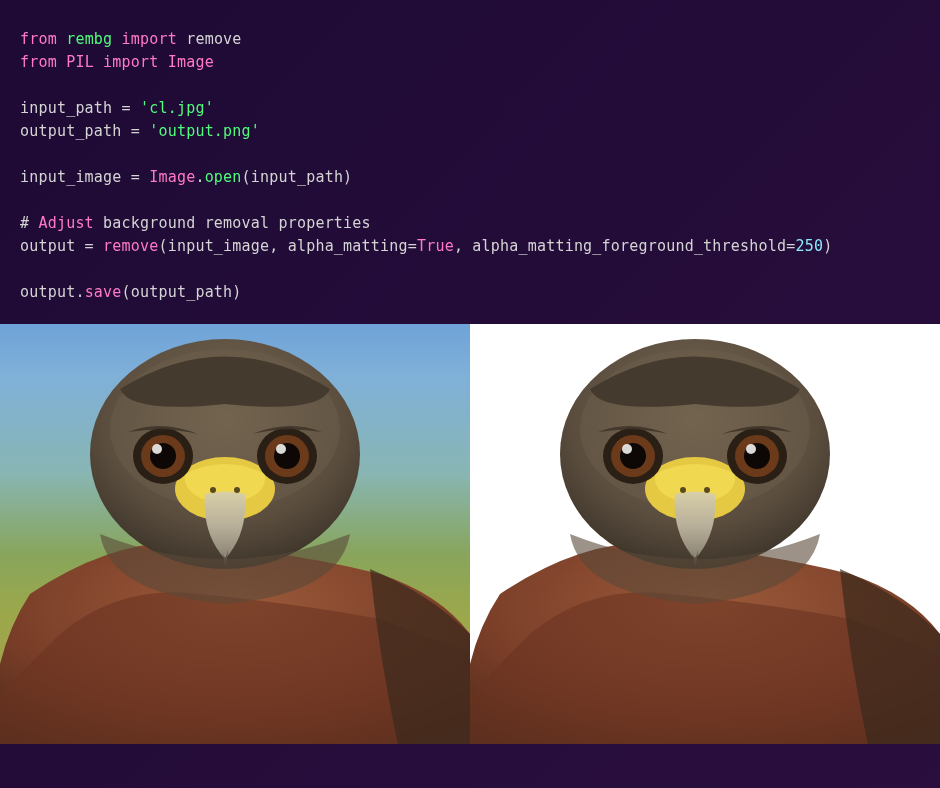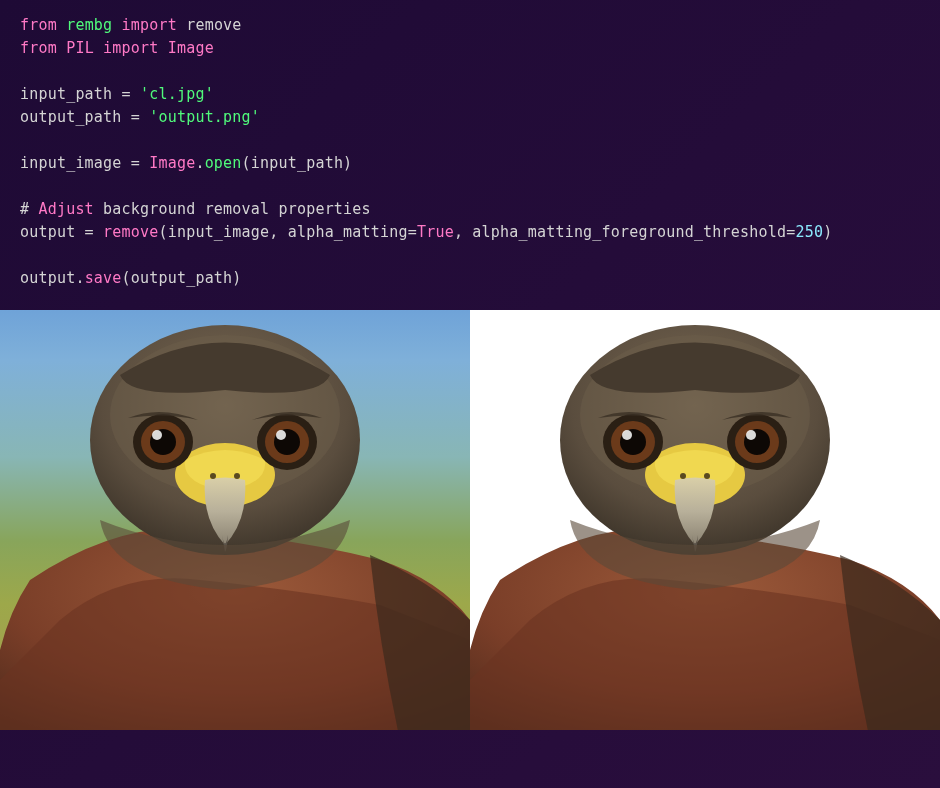--- a/index.html
+++ b/index.html
@@ -5,21 +5,21 @@
   * { margin: 0; padding: 0; box-sizing: border-box; }
   body {
     width: 940px;
     height: 788px;
     background: #1a0b2e;
     background: linear-gradient(135deg, #1e0a35 0%, #2a0e3d 100%);
     font-family: 'Menlo', 'Consolas', 'DejaVu Sans Mono', monospace;
     overflow: hidden;
   }
   .code-block {
-    padding: 14px 20px 20px 20px;
+    padding: 28px 20px 20px 20px;
     font-size: 15px;
     line-height: 23px;
     color: #d4d4d4;
     white-space: pre;
     letter-spacing: 0.2px;
   }
   .k   { color: #ff79c6; } 
   .mod { color: #50fa7b; } 
   .s   { color: #50fa7b; } 
   .cls { color: #ff79c6; } 

